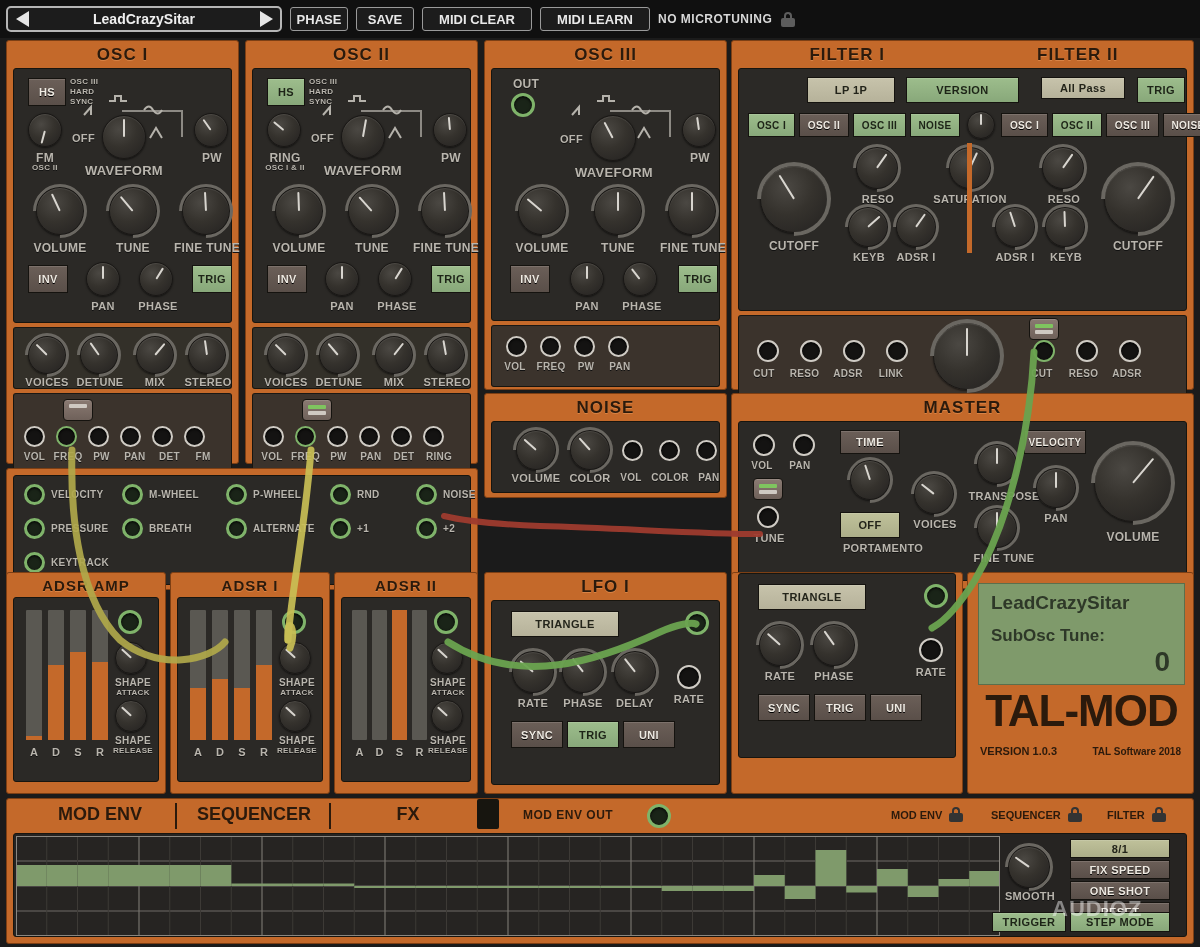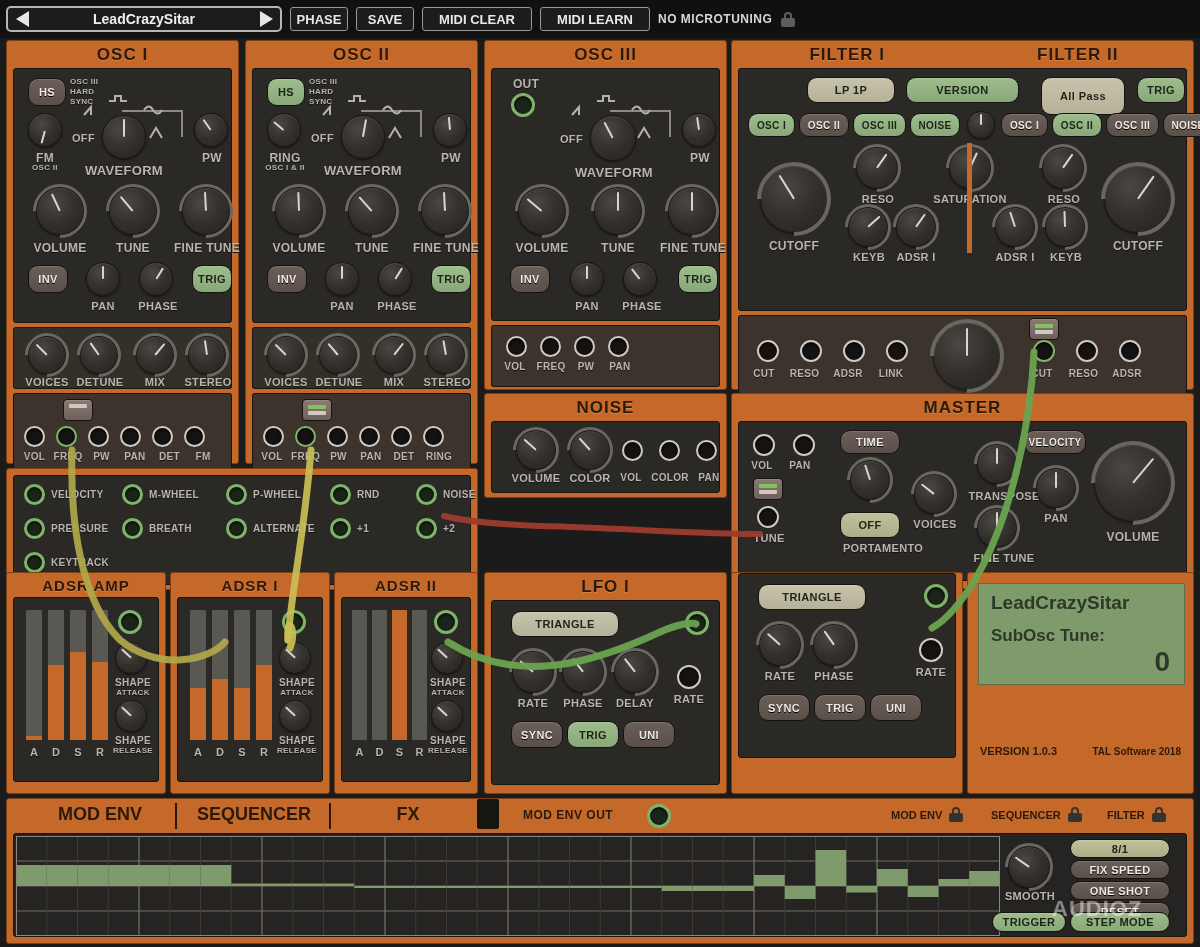--- a/index.html
+++ b/index.html
@@ -49,21 +49,21 @@
     box-shadow: inset 0 1px 1px rgba(255,255,255,.10), 0 1px 2px rgba(0,0,0,.6);
     border:1px solid #191715;
   }
   .knob .ring { position:absolute; inset:-4px; border-radius:50%;
     border:3px solid #6a6761; border-bottom-color:transparent; transform:rotate(45deg); }
   .knob .ptr { position:absolute; left:50%; top:8%; width:2px; height:42%;
     background:#d8d5cf; transform-origin:50% 100%; margin-left:-1px; border-radius:1px;}
   
   .btn {
     background:linear-gradient(#6b5f58,#5a4f49);
-    border:1px solid #15130f; border-radius:10px;
+    border:1px solid #15130f; border-radius:0;
     color:#efeae2; font-size:11px; font-weight:bold; letter-spacing:.4px;
     display:flex; align-items:center; justify-content:center;
     text-shadow:0 1px 0 #000; cursor:pointer;
     box-shadow:inset 0 1px 0 rgba(255,255,255,.12);
   }
   .btn.on {
     background:linear-gradient(#9dbd8c,#88a87a);
     color:#1d2417; text-shadow:none;
   }
   .btn.olive { background:linear-gradient(#bfc19a,#acae89); color:#23241a; text-shadow:none;}
@@ -424,21 +424,21 @@
 
 
   <div class="panel" style="position:absolute;left:731px;top:2px;width:463px;height:350px;">
     <div style="display:flex;">
       <div class="panel-title" style="flex:1;">FILTER I</div>
       <div class="panel-title" style="flex:1;">FILTER II</div>
     </div>
     <div class="inner" style="height:243px;">
       <div class="btn tan" style="position:absolute;left:68px;top:8px;width:88px;height:26px;">LP 1P</div>
       <div class="btn on" style="position:absolute;left:167px;top:8px;width:113px;height:26px;">VERSION</div>
-      <div class="btn tan" style="position:absolute;left:302px;top:8px;width:84px;height:38px;">All Pass</div>
+      <div class="btn tan" style="position:absolute;left:302px;top:8px;width:84px;height:22px;">All Pass</div>
       <div class="btn on" style="position:absolute;left:398px;top:8px;width:48px;height:26px;">TRIG</div>
 
       <div class="btn on" style="position:absolute;left:9px;top:44px;width:47px;height:24px;font-size:10px;">OSC I</div>
       <div class="btn" style="position:absolute;left:60px;top:44px;width:50px;height:24px;font-size:10px;">OSC II</div>
       <div class="btn on" style="position:absolute;left:114px;top:44px;width:53px;height:24px;font-size:10px;">OSC III</div>
       <div class="btn on" style="position:absolute;left:171px;top:44px;width:50px;height:24px;font-size:10px;">NOISE</div>
       <div class="knob" style="position:absolute;left:228px;top:42px;width:28px;height:28px;">
           <div class="ptr" style="transform:rotate(0deg);"></div>
         </div>
       <div class="btn" style="position:absolute;left:262px;top:44px;width:47px;height:24px;font-size:10px;">OSC I</div>
@@ -803,20 +803,21 @@
       <div class="btn" style="position:absolute;left:131px;top:120px;width:52px;height:27px;">UNI</div>
     </div>
   </div>
 
   <div class="panel" style="position:absolute;left:967px;top:534px;width:227px;height:222px;">
     <div style="position:absolute;left:10px;top:10px;width:207px;height:102px;background:#7f9a6b;border:1px solid #5b6f4c;">
       <div style="position:absolute;left:12px;top:8px;font-size:19px;font-weight:bold;color:#2e3828;">LeadCrazySitar</div>
       <div style="position:absolute;left:12px;top:42px;font-size:17px;font-weight:bold;color:#2e3828;">SubOsc Tune:</div>
       <div style="position:absolute;right:14px;top:62px;font-size:28px;font-weight:bold;color:#2e3828;">0</div>
     </div>
+    <div style="position:absolute;left:8px;top:112px;width:211px;text-align:center;font-size:44px;font-weight:bold;color:#2b1a0c;letter-spacing:-1px;line-height:52px;">TAL-MOD</div>
     <div style="position:absolute;left:12px;top:172px;font-size:11px;font-weight:bold;color:#2b1a0c;">VERSION 1.0.3</div>
     <div style="position:absolute;right:12px;top:173px;font-size:10px;font-weight:bold;color:#2b1a0c;">TAL Software 2018</div>
   </div>
 
   <div class="panel" style="position:absolute;left:6px;top:760px;width:1188px;height:146px;">
     <div style="position:relative;height:34px;">
       <div style="position:absolute;left:18px;top:5px;width:150px;text-align:center;font-size:18px;font-weight:bold;color:#2b1a0c;">MOD ENV</div>
       <div style="position:absolute;left:168px;top:4px;width:2px;height:26px;background:#2b1a0c;"></div>
       <div style="position:absolute;left:172px;top:5px;width:150px;text-align:center;font-size:18px;font-weight:bold;color:#2b1a0c;">SEQUENCER</div>
       <div style="position:absolute;left:322px;top:4px;width:2px;height:26px;background:#2b1a0c;"></div>

